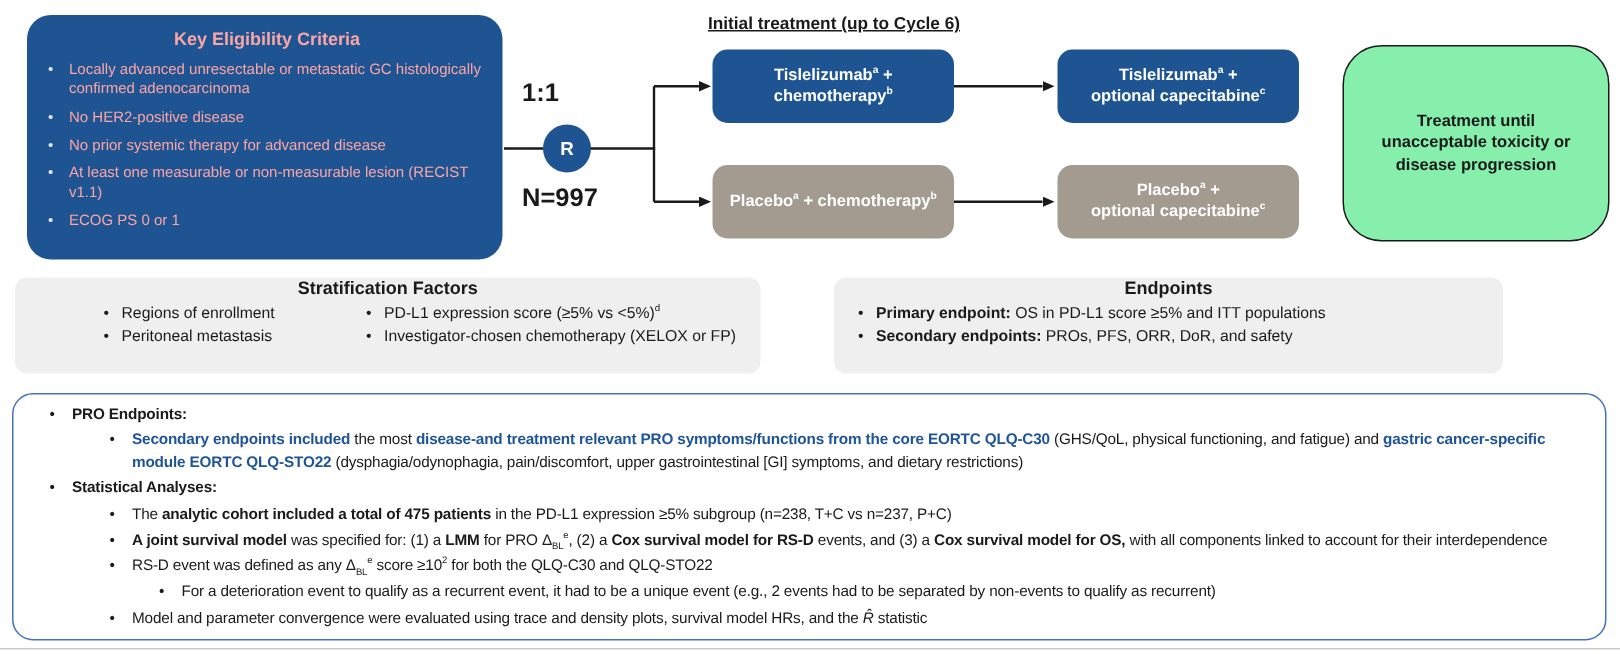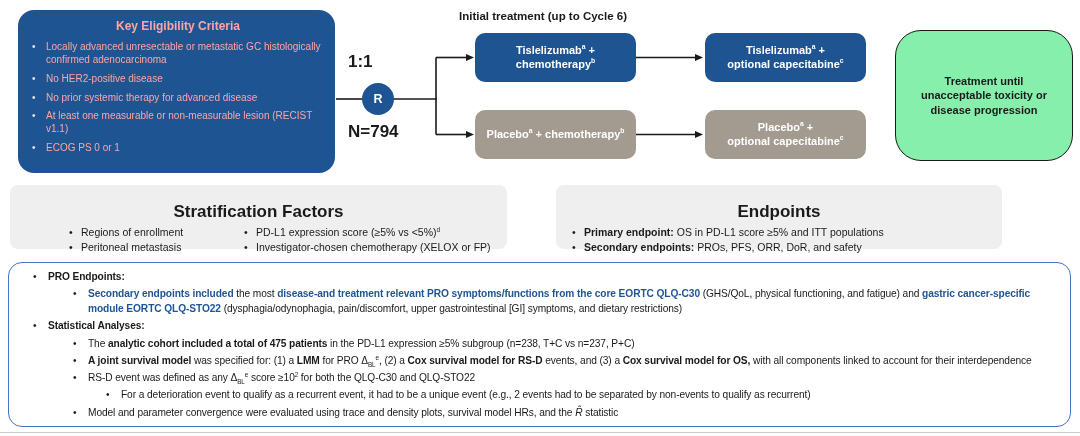--- a/index.html
+++ b/index.html
@@ -23,21 +23,21 @@
   .ratio{left:348px;top:52px;}
   .nlabel{left:348px;top:122px;}
   .rcircle{
     position:absolute;left:362px;top:83px;width:32px;height:32px;border-radius:50%;
     background:var(--navy,#1f5493);color:#fff;font-weight:700;font-size:12.5px;
     display:flex;align-items:center;justify-content:center;
   }
 
   
   .colhdr{position:absolute;top:10px;text-align:center;font-weight:700;font-size:11.5px;}
-  .hdr-initial{left:432px;width:222px;}
+  .hdr-initial{left:445px;width:222px;text-decoration:underline;}
   .hdr-c7{left:700px;width:170px;}
 
   
   .arm{
     position:absolute;width:161px;height:49px;border-radius:10px;color:#fff;
     font-weight:700;font-size:11px;line-height:1.25;text-align:center;
     display:flex;align-items:center;justify-content:center;padding:0 6px;box-sizing:border-box;
   }
   .arm.blue{background:var(--navy,#1f5493);}
   .arm.gray{background:var(--taupe,#a39b90);}
@@ -51,21 +51,21 @@
     position:absolute;left:895px;top:30px;width:178px;height:131px;box-sizing:border-box;
     border:1.6px solid #1a1a1a;border-radius:26px;background:#86efac;
     display:flex;align-items:center;justify-content:center;text-align:center;
     font-weight:700;font-size:11px;line-height:1.3;padding:0 13px;
   }
 
   
   .panel{position:absolute;top:185px;height:64px;background:var(--panel_gray,#efefef);border-radius:8px;box-sizing:border-box;}
   .strat{left:10px;width:497px;}
   .endp{left:556px;width:446px;}
-  .panel-title{text-align:center;font-weight:700;font-size:17px;padding-top:17px;}
+  .panel-title{text-align:center;font-weight:700;font-size:12px;padding-top:0;}
   .pitem{position:relative;font-size:10.5px;line-height:1.4;padding-left:14px;}
   .pitem::before{content:"\2022";position:absolute;left:2px;top:0;color:#1a1a1a;}
   .strat-cols{display:flex;margin-top:3px;}
   .strat-col1{margin-left:57px;width:175px;}
   .strat-col2{flex:1;}
   .endp-items{margin-left:14px;margin-top:3px;}
 
   
   .bottom{
     position:absolute;left:8px;top:262px;width:1063px;height:165px;box-sizing:border-box;
@@ -113,21 +113,21 @@
     <div class="elig-item">No HER2-positive disease</div>
     <div class="elig-item">No prior systemic therapy for advanced disease</div>
     <div class="elig-item">At least one measurable or non-measurable lesion (RECIST v1.1)</div>
     <div class="elig-item">ECOG PS 0 or 1</div>
   </div>
 
   <div class="ratio">1:1</div>
   <div class="rcircle">
     <span>R</span>
   </div>
-  <div class="nlabel">N=794</div>
+  <div class="nlabel">N=997</div>
 
   <div class="colhdr hdr-initial">Initial treatment (up to Cycle 6)</div>
 
   <div class="arm blue arm-ti">
       <span><span>Tislelizumab</span><span class="sg-sup">a</span><span> +</span><br><span>chemotherapy</span><span class="sg-sup">b</span></span>
     </div>
   <div class="arm gray arm-pi">
       <span><span>Placebo</span><span class="sg-sup">a</span><span> + chemotherapy</span><span class="sg-sup">b</span></span>
     </div>
   <div class="arm blue arm-tc">

